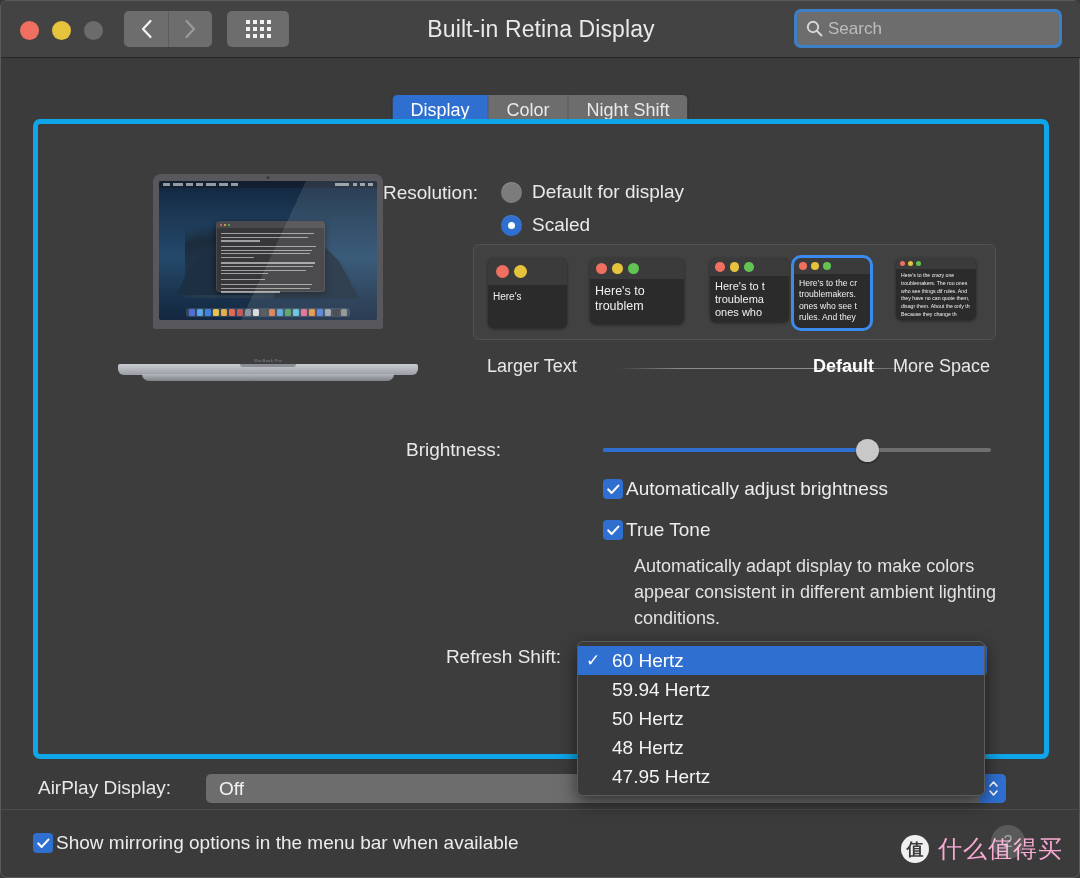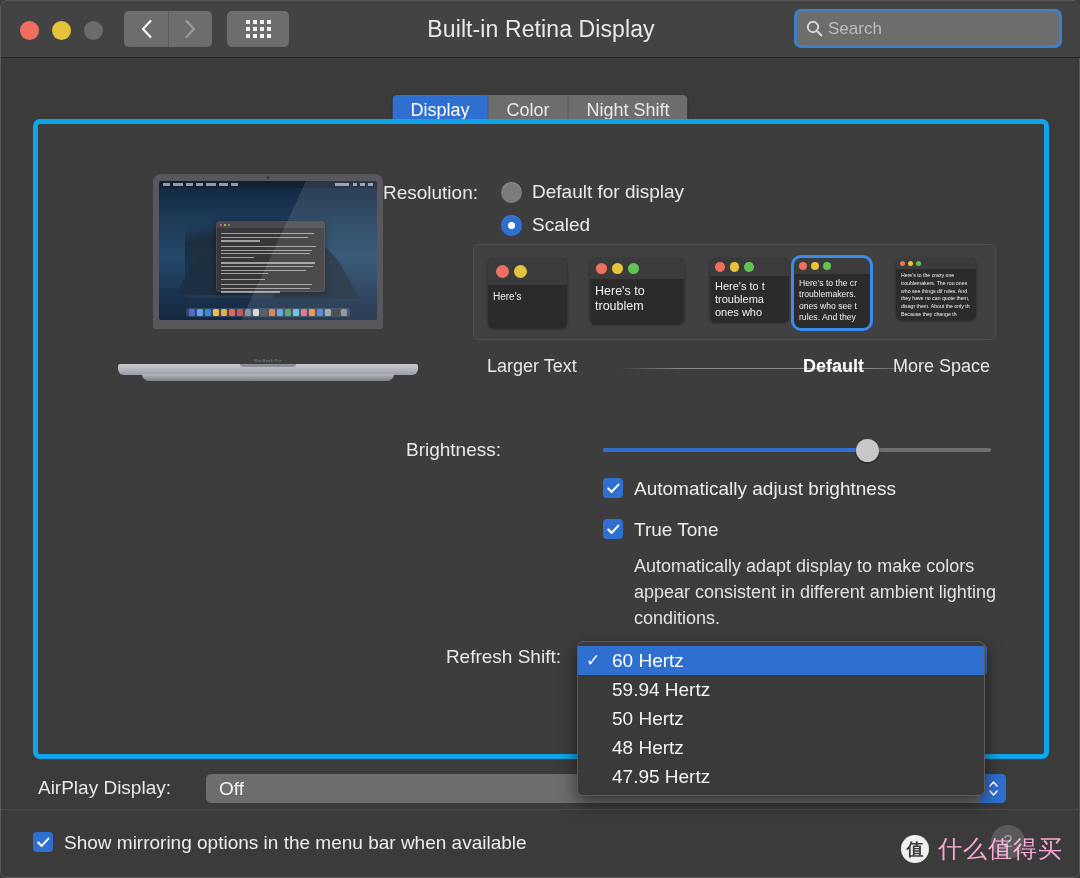--- a/index.html
+++ b/index.html
@@ -203,21 +203,21 @@
   
   .slider { position: absolute; left: 602px; top: 443px; width: 388px; height: 12px; }
   .strack { position: absolute; top: 4px; left: 0; width: 100%; height: 4px; background: #6f6f6f; border-radius: 2px; }
   .sfill { position: absolute; top: 4px; left: 0; height: 4px; background: #2f6fd0; border-radius: 2px; }
   .sknob {
     position: absolute; top: -5px; width: 23px; height: 23px; border-radius: 50%;
     background: #c8c8c8; box-shadow: 0 1px 2px rgba(0,0,0,.5);
   }
 
   
-  .cbrow { position: absolute; display: flex; align-items: flex-start; gap: 11px; }
+  .cbrow { position: absolute; display: flex; align-items: center; gap: 3px; }
   .cb {
     width: 20px; height: 20px; border-radius: 4px; background: #2f6fd0;
     display: flex; align-items: center; justify-content: center; flex: 0 0 auto;
   }
   .cb svg { display: block; }
   .cb-lbl { font-size: 19px; color: #ececec; }
   .desc { position: absolute; font-size: 18px; color: #e2e2e2; line-height: 1.45; }
 
   
   .popup {
@@ -467,21 +467,21 @@
         </div>
         <div class="th-body" style="font-size:5.2px;padding-top:3px;line-height:1.5;">Here's to the crazy one troublemakers. The rou ones who see things dif rules. And they have no can quote them, disagr them. About the only th Because they change th</div>
       </div>
 
     </div>
   </div>
 
   <div class="scalelabels">
     <div class="sl" style="left:14px;">Larger Text</div>
     <div class="scaleline"></div>
-    <div class="sl bold" style="left:330px;">Default</div>
+    <div class="sl bold" style="left:340px;">Default</div>
     <div class="sl" style="left:420px;">More Space</div>
   </div>
 
   <div class="lbl-right" style="left:340px;top:438px;width:160px;">Brightness:</div>
   <div class="slider">
     <div class="strack"></div>
     <div class="sfill" id="sfill" style="width: 263.84px;"></div>
     <div class="sknob" id="sknob" style="left: 252.84px;"></div>
   </div>
 

